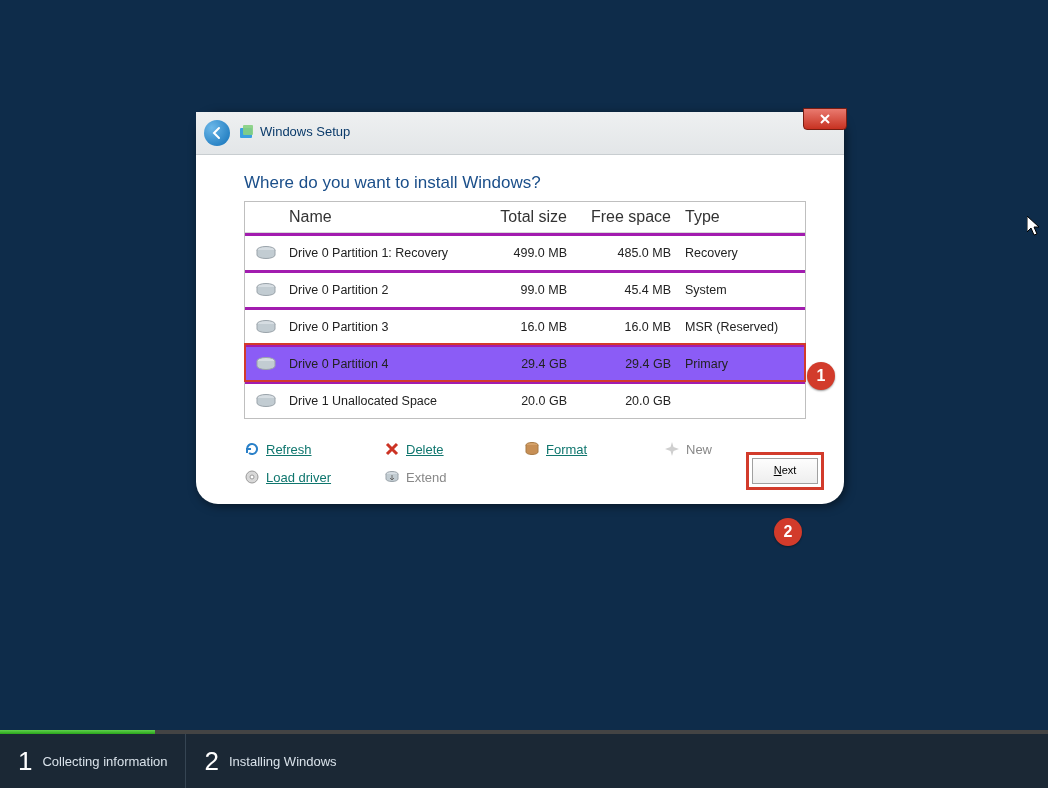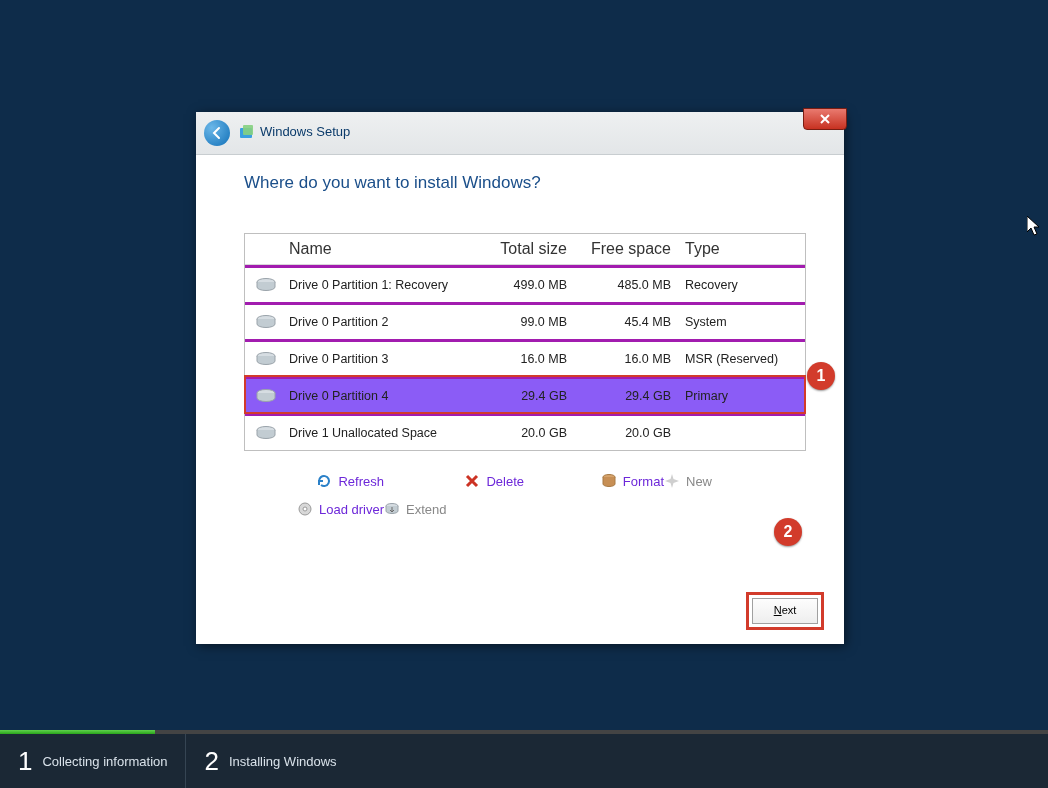--- a/index.html
+++ b/index.html
@@ -12,23 +12,24 @@
     overflow: hidden;
     position: relative;
   }
 
   
   .dialog {
     position: absolute;
     left: 196px;
     top: 112px;
     width: 648px;
-    height: 532px;
+    height: 392px;
     background: #fff;
     box-shadow: 2px 2px 10px rgba(0,0,0,0.5);
+    border-radius: 22px;
   }
   .titlebar {
     position: relative;
     height: 42px;
     background: linear-gradient(#eef0f1, #e3e6e8);
     border-bottom: 1px solid #c8cdd0;
   }
   .back-btn {
     position: absolute;
     left: 8px; top: 8px;
@@ -62,21 +63,21 @@
     align-items: center;
     justify-content: center;
   }
 
   .dlg-body {
     padding: 18px 48px 10px 48px;
   }
   .question {
     color: #1b4f8a;
     font-size: 17px;
-    margin-bottom: 40px;
+    margin-bottom: 8px;
   }
 
   
   .part-table {
     width: 560px;
     border: 1px solid #bfbfbf;
     font-size: 12.5px;
     color: #222;
   }
   .pt-row {
@@ -114,21 +115,21 @@
     width: 560px;
     font-size: 13px;
   }
   .action {
     display: flex;
     align-items: center;
     width: 140px;
     height: 28px;
     gap: 6px;
   }
-  .action.link { color: #6d28d9; cursor: pointer; justify-content: flex-end;}
+  .action.link { color: #0f766e; text-decoration: underline; cursor: pointer;}
   .action.disabled { color: #888; }
   .aicon { width:16px; height:16px; display:inline-block;}
 
   
   .next-wrap {
     position: absolute;
     right: 20px;
     bottom: 14px;
     padding: 3px;
     border: 3px solid #d23b2b;

